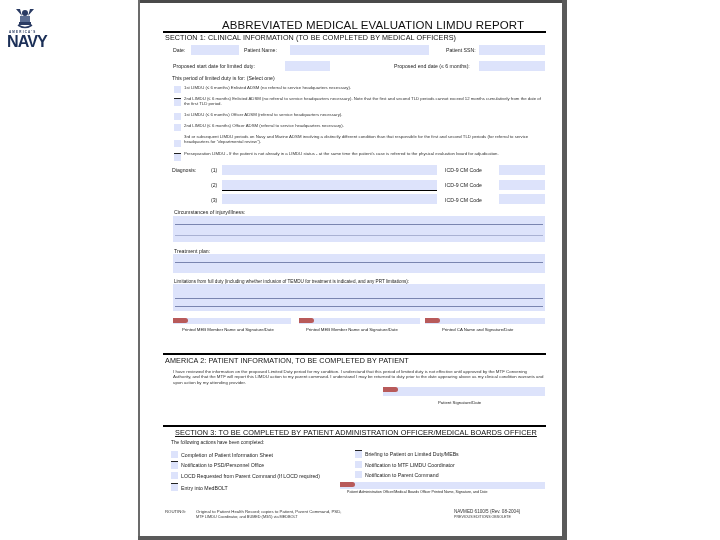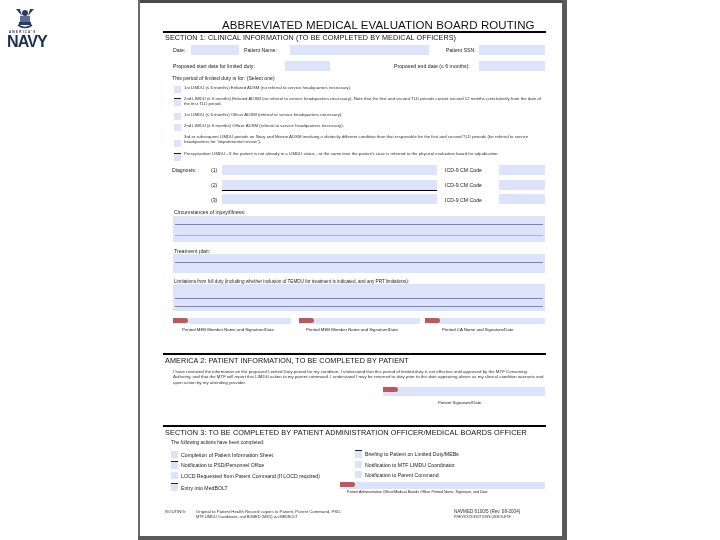--- a/index.html
+++ b/index.html
@@ -46,21 +46,21 @@
   <div class="small">AMERICA'S</div>
   <div class="big">NAVY</div>
 </div>
 
 <div class="frame"></div>
 <div class="frame-top"></div>
 <div class="frame-left"></div>
 <div class="frame-right"></div>
 <div class="frame-bottom"></div>
 
-<div class="abs title">ABBREVIATED MEDICAL EVALUATION BOARD ROUTING</div>
+<div class="abs title">ABBREVIATED MEDICAL EVALUATION LIMDU REPORT</div>
 <div class="abs rule" style="left:163px; top:31px; width:383px;"></div>
 
 <div class="abs sec-head" style="left:165px; top:33px;">SECTION 1:  CLINICAL INFORMATION (TO BE COMPLETED BY MEDICAL OFFICERS)</div>
 
 <div class="abs lbl" style="left:173px; top:47px;">Date:</div>
 <div class="abs field" style="left:191px; top:45px; width:48px; height:10px;"></div>
 <div class="abs lbl" style="left:244px; top:47px;">Patient Name:</div>
 <div class="abs field" style="left:290px; top:45px; width:139px; height:10px;"></div>
 <div class="abs lbl" style="left:446px; top:47px;">Patient SSN:</div>
 <div class="abs field" style="left:479px; top:45px; width:66px; height:10px;"></div>
@@ -141,21 +141,21 @@
 
 <div class="abs rule" style="left:163px; top:353px; width:383px;"></div>
 <div class="abs sec-head" style="left:165px; top:356px;">AMERICA 2:  PATIENT INFORMATION, TO BE COMPLETED BY PATIENT</div>
 <div class="abs small" style="left:173px; top:369px; width:372px; font-size:4.4px; line-height:5.3px;">I have reviewed the information on the proposed Limited Duty period for my condition.  I understand that this period of limited duty is not effective until approved by the MTF Convening Authority, and that the MTF will report this LIMDU action to my parent command.  I understand I may be returned to duty prior to the date appearing above as my clinical condition warrants and upon action by my attending provider.</div>
 <div class="abs sig" style="left:383px; top:387px; width:162px; height:9px;">
   <div class="sig-tag"></div>
 </div>
 <div class="abs sig-lbl" style="left:438px; top:400px;">Patient Signature/Date</div>
 
 <div class="abs rule" style="left:163px; top:425px; width:383px;"></div>
-<div class="abs sec-head" style="left:165px; top:428px; font-size:7.3px;">SECTION 3:  TO BE COMPLETED BY PATIENT ADMINISTRATION OFFICER/MEDICAL BOARDS OFFICER</div>
+<div class="abs sec-head" style="left:175px; top:428px; font-size:7.3px;text-decoration:underline;">SECTION 3:  TO BE COMPLETED BY PATIENT ADMINISTRATION OFFICER/MEDICAL BOARDS OFFICER</div>
 <div class="abs lbl" style="left:171px; top:440px; font-size:4.8px;">The following actions have been completed:</div>
 
 <div class="abs cb" style="left:171px; top:451px;"></div>
 <div class="abs lbl" style="left:181px; top:452px;">Completion of Patient Information Sheet</div>
 <div class="abs cb dash" style="left:171px; top:461px;"></div>
 <div class="abs lbl" style="left:181px; top:462px;">Notification to PSD/Personnel Office</div>
 <div class="abs cb" style="left:171px; top:472px;"></div>
 <div class="abs lbl" style="left:181px; top:473px;">LOCD Requested from Parent Command (If LOCD required)</div>
 <div class="abs cb dash" style="left:171px; top:483px;"></div>
 <div class="abs lbl" style="left:181px; top:485px;">Entry into MedBOLT</div>

